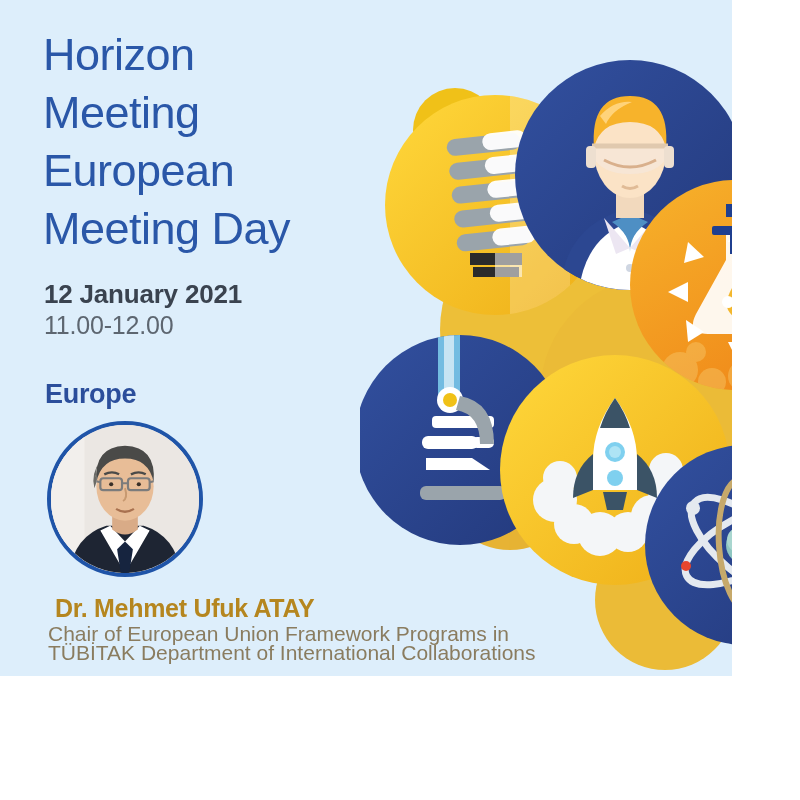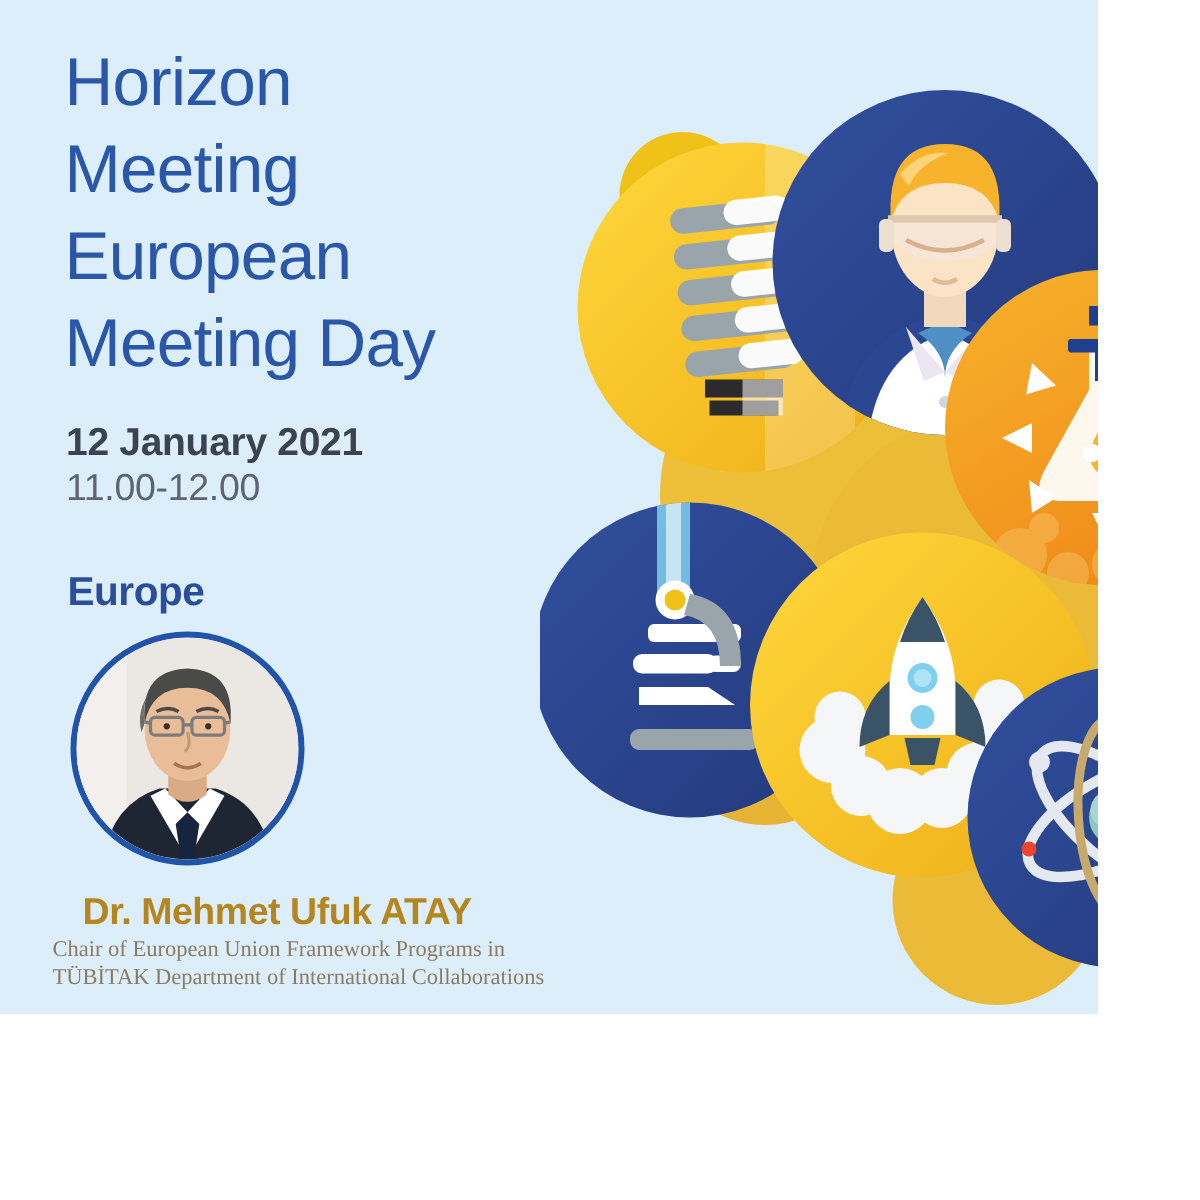--- a/index.html
+++ b/index.html
@@ -44,22 +44,22 @@
     border-radius:50%;border:4px solid #1f54a8;box-sizing:border-box;
     overflow:hidden;background:#e9e5e2;
   }
   .portrait svg{display:block;width:100%;height:100%;}
 
   .sp-name{
     position:absolute;left:43px;top:594px;
     font-size:25px;font-weight:700;color:#b5861f;letter-spacing:-0.3px;margin-left:12px;
   }
   .sp-role{
-    position:absolute;left:35px;top:624px;width:430px;
-    font-size:15px;line-height:19px;font-weight:400;color:#8a7c5f;font-family:Liberation Serif, serif;
+    position:absolute;left:48px;top:624px;width:430px;
+    font-size:21px;line-height:19px;font-weight:400;color:#8a7c5f;
   }
   .sp-role div{white-space:nowrap;}
 
   
   .art{position:absolute;left:360px;top:0;width:440px;height:676px;}
   .art svg{display:block;width:100%;height:100%;}
 
   
   .footer{
     position:absolute;left:0;top:676px;width:800px;height:124px;background:#ffffff;

